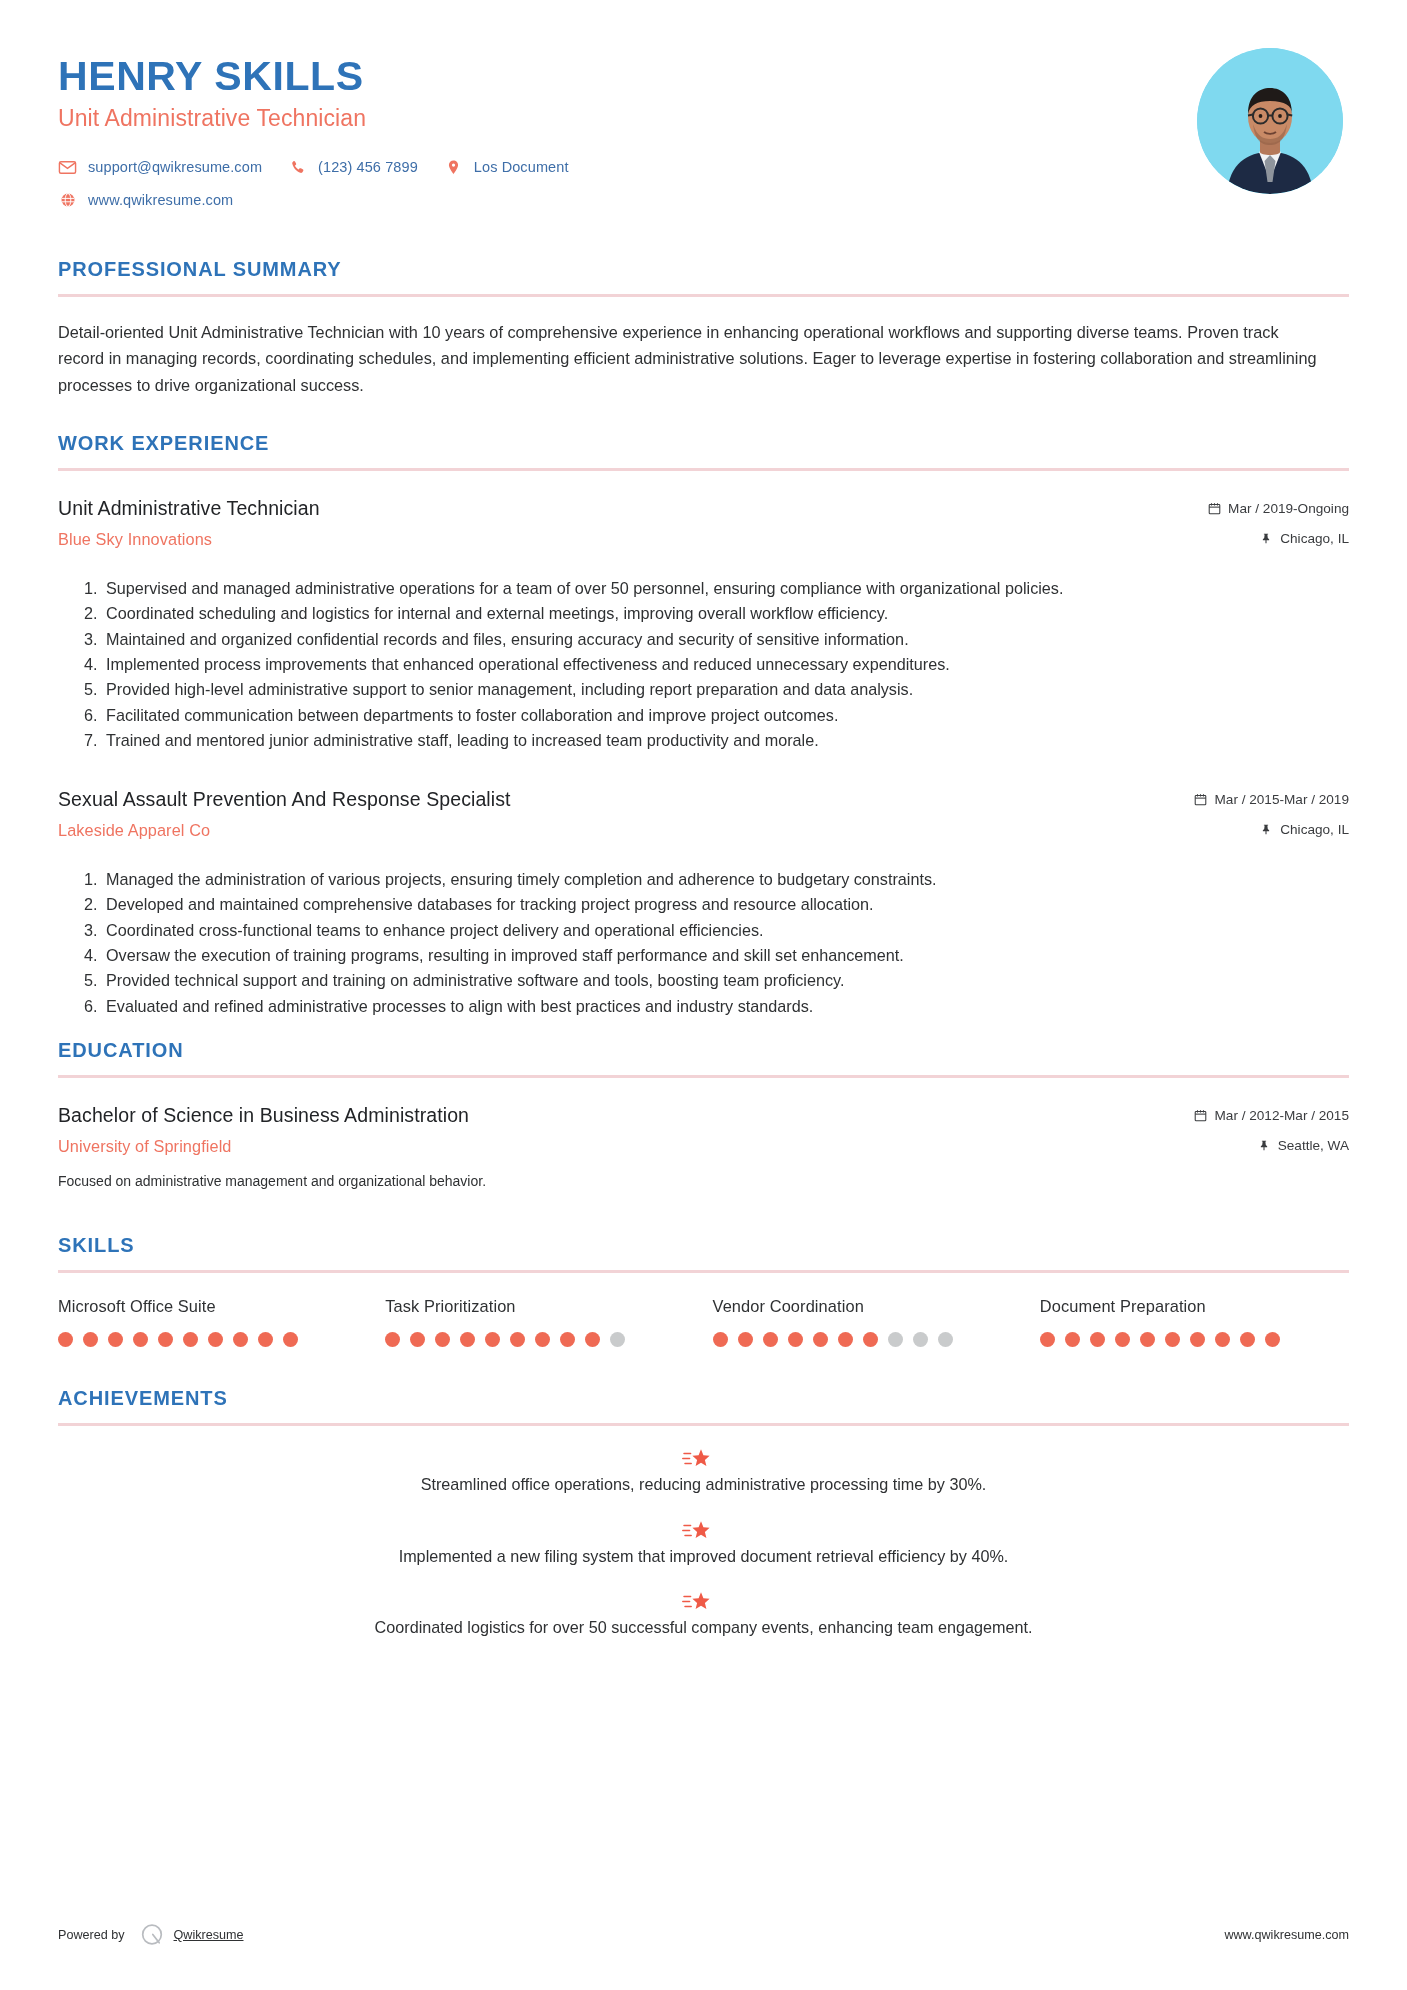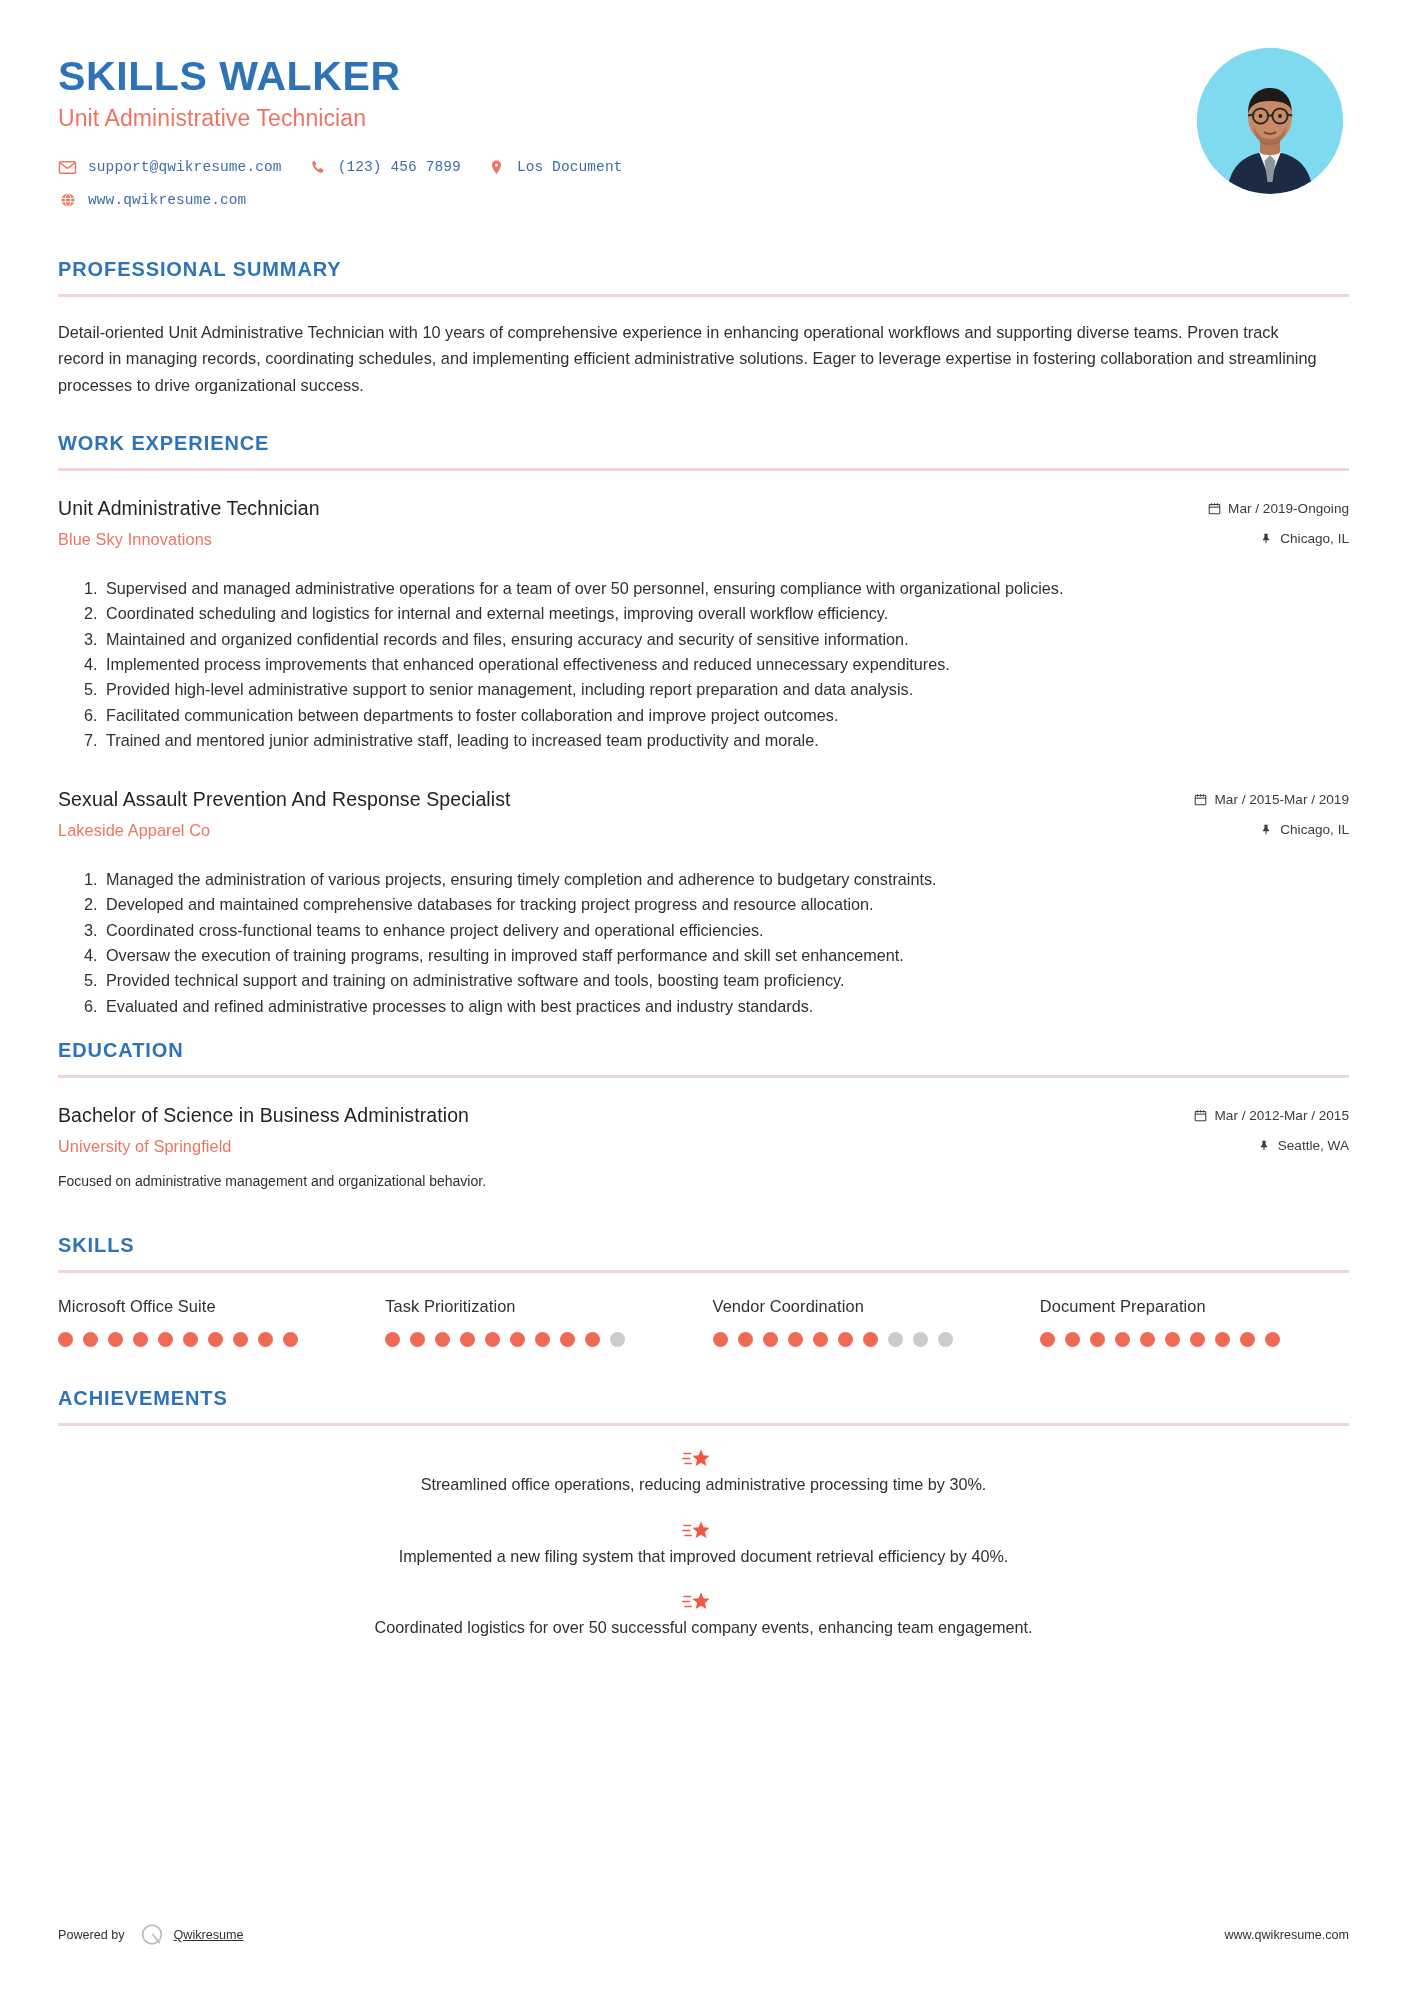--- a/index.html
+++ b/index.html
@@ -37,21 +37,20 @@
     color: #ef7461;
     margin-top: 5px;
     letter-spacing: 0.1px;
   }
   .contact-rows { margin-top: 26px; }
   .contact-row {
     display: flex;
     align-items: flex-start;
     margin-bottom: 14px;
     flex-wrap: wrap;
-    font-family: Liberation Mono, monospace;
   }
   .contact-item {
     display: flex;
     align-items: center;
     margin-right: 26px;
   }
   .contact-item .ic {
     width: 19px;
     height: 19px;
     margin-right: 11px;
@@ -217,21 +216,21 @@
   }
   .footer-right { color: #2f3133; }
 </style>
 </head>
 <body>
 
 <div class="page">
 
   <div class="header">
     <div class="header-left">
-      <div class="name">SKILLS WALKER</div>
+      <div class="name">HENRY SKILLS</div>
       <div class="job-title">Unit Administrative Technician</div>
 
       <div class="contact-rows">
         <div class="contact-row">
 
           <div class="contact-item">
             <span class="ic">
               <svg viewBox="0 0 20 20" width="19" height="19">
                 <rect x="1.5" y="4" width="17" height="12" rx="1.6" fill="none" stroke="#ef7461" stroke-width="1.5"></rect>
                 <path d="M2 5.2 L10 11 L18 5.2" fill="none" stroke="#ef7461" stroke-width="1.5"></path>

